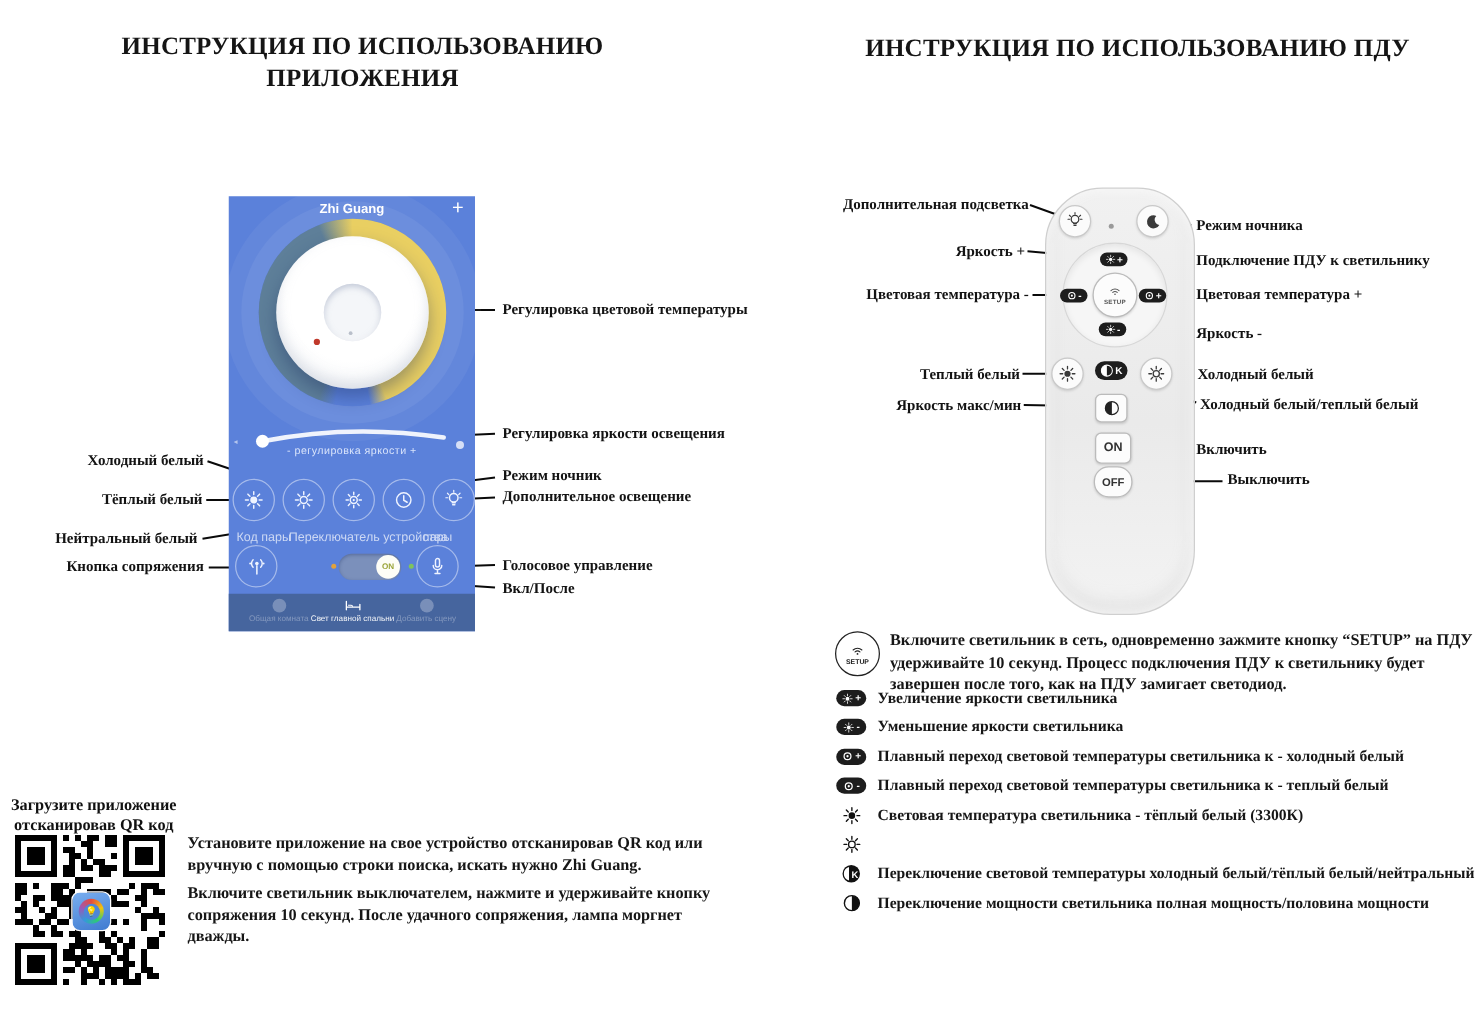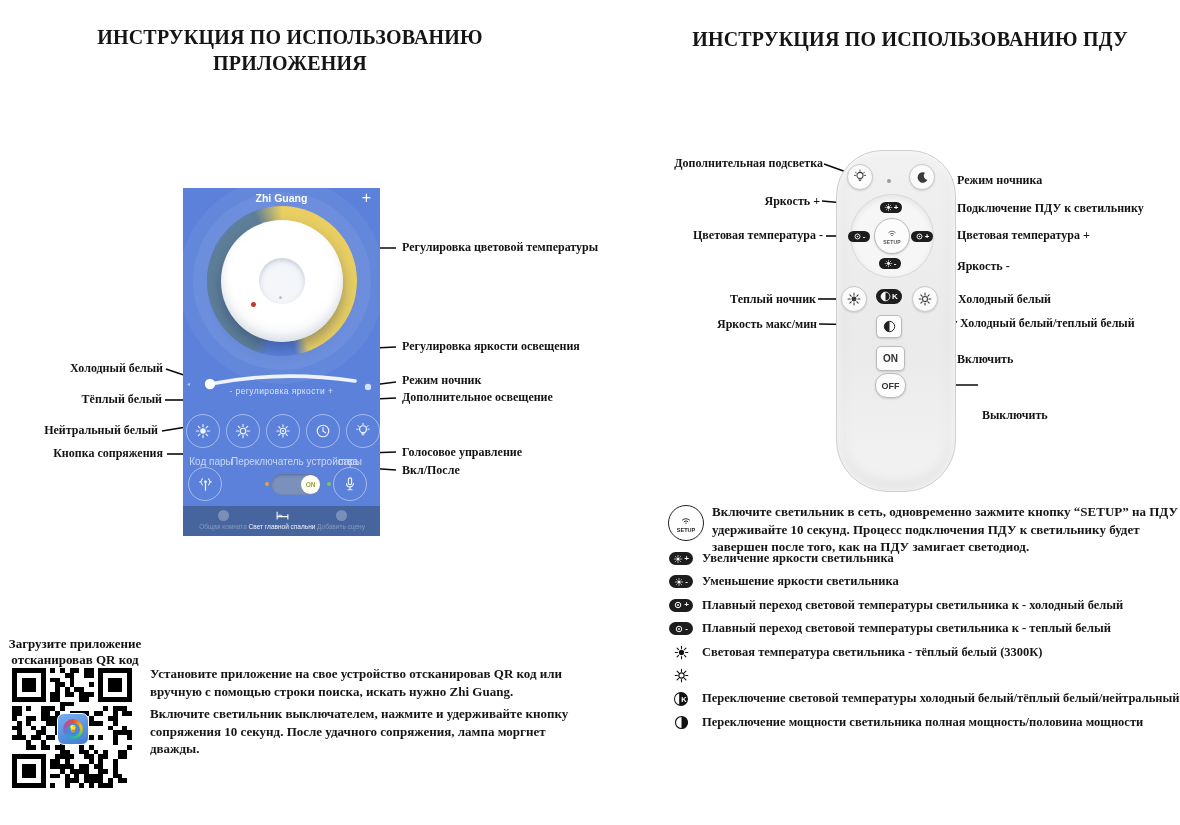--- a/index.html
+++ b/index.html
@@ -5,21 +5,21 @@
   html,body{margin:0;padding:0;background:#fff;}
   .page{position:relative;width:1180px;height:825px;background:#fff;overflow:hidden;
         font-family:"Liberation Serif","DejaVu Serif",serif;color:#111;}
   .abs{position:absolute;}
   
   .title{font-size:20px;font-weight:700;text-align:center;line-height:1.32;letter-spacing:.2px;color:#151515;}
   .callout{font-size:12px;font-weight:700;white-space:nowrap;color:#131313;}
   .callout.r{text-align:right;}
   .para{font-size:13px;font-weight:700;line-height:1.35;color:#161616;}
   
-  .phone{left:183px;top:157px;width:197px;height:348px;background:var(--app_background);margin-top:31px;}
+  .phone{left:183px;top:157px;width:197px;height:348px;background:var(--app_background);}
   .ph-header{left:0;top:0;width:100%;height:20px;}
   .ph-title{width:100%;top:4px;text-align:center;font-family:"Liberation Sans",sans-serif;
             font-size:10.5px;font-weight:700;color:#fff;}
   .ph-plus{right:9px;top:1px;font-family:"Liberation Sans",sans-serif;font-size:16px;color:#fff;font-weight:400;}
   .dial-glow{left:24px;top:18px;width:150px;height:150px;border-radius:50%;
              box-shadow:0 0 0 14px rgba(255,255,255,.06),0 0 0 28px rgba(255,255,255,.05);}
   .dial-ring{left:0;top:0;width:150px;height:150px;border-radius:50%;
              background:conic-gradient(from 180deg, rgba(0,0,0,0) 0 3%, var(--dial_ring_left) 6% 44%, var(--dial_ring_right) 50% 94%, rgba(0,0,0,0) 97% 100%);}
   .dial-knob{left:14px;top:14px;width:122px;height:122px;border-radius:50%;
              background:radial-gradient(circle at 50% 38%,#ffffff 55%,#eef1f4 100%);
@@ -583,30 +583,30 @@
           <use href="#half-left"></use>
         </svg>
       </div>
     <div class="abs sq-btn" style="left:39px;top:195px;width:29px;height:25px;font-size:10px;">ON</div>
     <div class="abs sq-btn" style="left:38px;top:222px;width:31px;height:25px;border-radius:12px;font-size:9px;">OFF</div>
   </div>
 
   <div class="abs callout r" style="left:655px;width:168px;top:156px;">Дополнительная подсветка</div>
   <div class="abs callout r" style="left:700px;width:120px;top:194px;">Яркость +</div>
   <div class="abs callout r" style="left:655px;width:168px;top:228px;">Цветовая температура -</div>
-  <div class="abs callout r" style="left:695px;width:121px;top:292px;">Теплый ночник</div>
+  <div class="abs callout r" style="left:695px;width:121px;top:292px;">Теплый белый</div>
   <div class="abs callout r" style="left:688px;width:129px;top:317px;">Яркость макс/мин</div>
   <div class="abs callout" style="left:957px;top:173px;">Режим ночника</div>
   <div class="abs callout" style="left:957px;top:201px;">Подключение ПДУ к светильнику</div>
   <div class="abs callout" style="left:957px;top:228px;">Цветовая температура +</div>
   <div class="abs callout" style="left:957px;top:259px;">Яркость -</div>
   <div class="abs callout" style="left:958px;top:292px;">Холодный белый</div>
   <div class="abs callout" style="left:960px;top:316px;">Холодный белый/теплый белый</div>
   <div class="abs callout" style="left:957px;top:352px;">Включить</div>
-  <div class="abs callout" style="left:982px;top:376px;margin-top:32px;">Выключить</div>
+  <div class="abs callout" style="left:982px;top:376px;">Выключить</div>
 
   <div class="abs setup-circle">
     <svg class="icon" width="16" height="13" style="color:#222">
         <use href="#wifi"></use>
       </svg>
     <div style="font-family:'Liberation Sans',sans-serif;font-size:5.5px;font-weight:700;">SETUP</div>
   </div>
   <div class="abs para" style="left:712px;top:503px;width:478px;">Включите светильник в сеть, одновременно зажмите кнопку “SETUP” на ПДУ и удерживайте 10 секунд. Процесс подключения ПДУ к светильнику будет завершен после того, как на ПДУ замигает светодиод.</div>
 
   <div class="abs legend">

